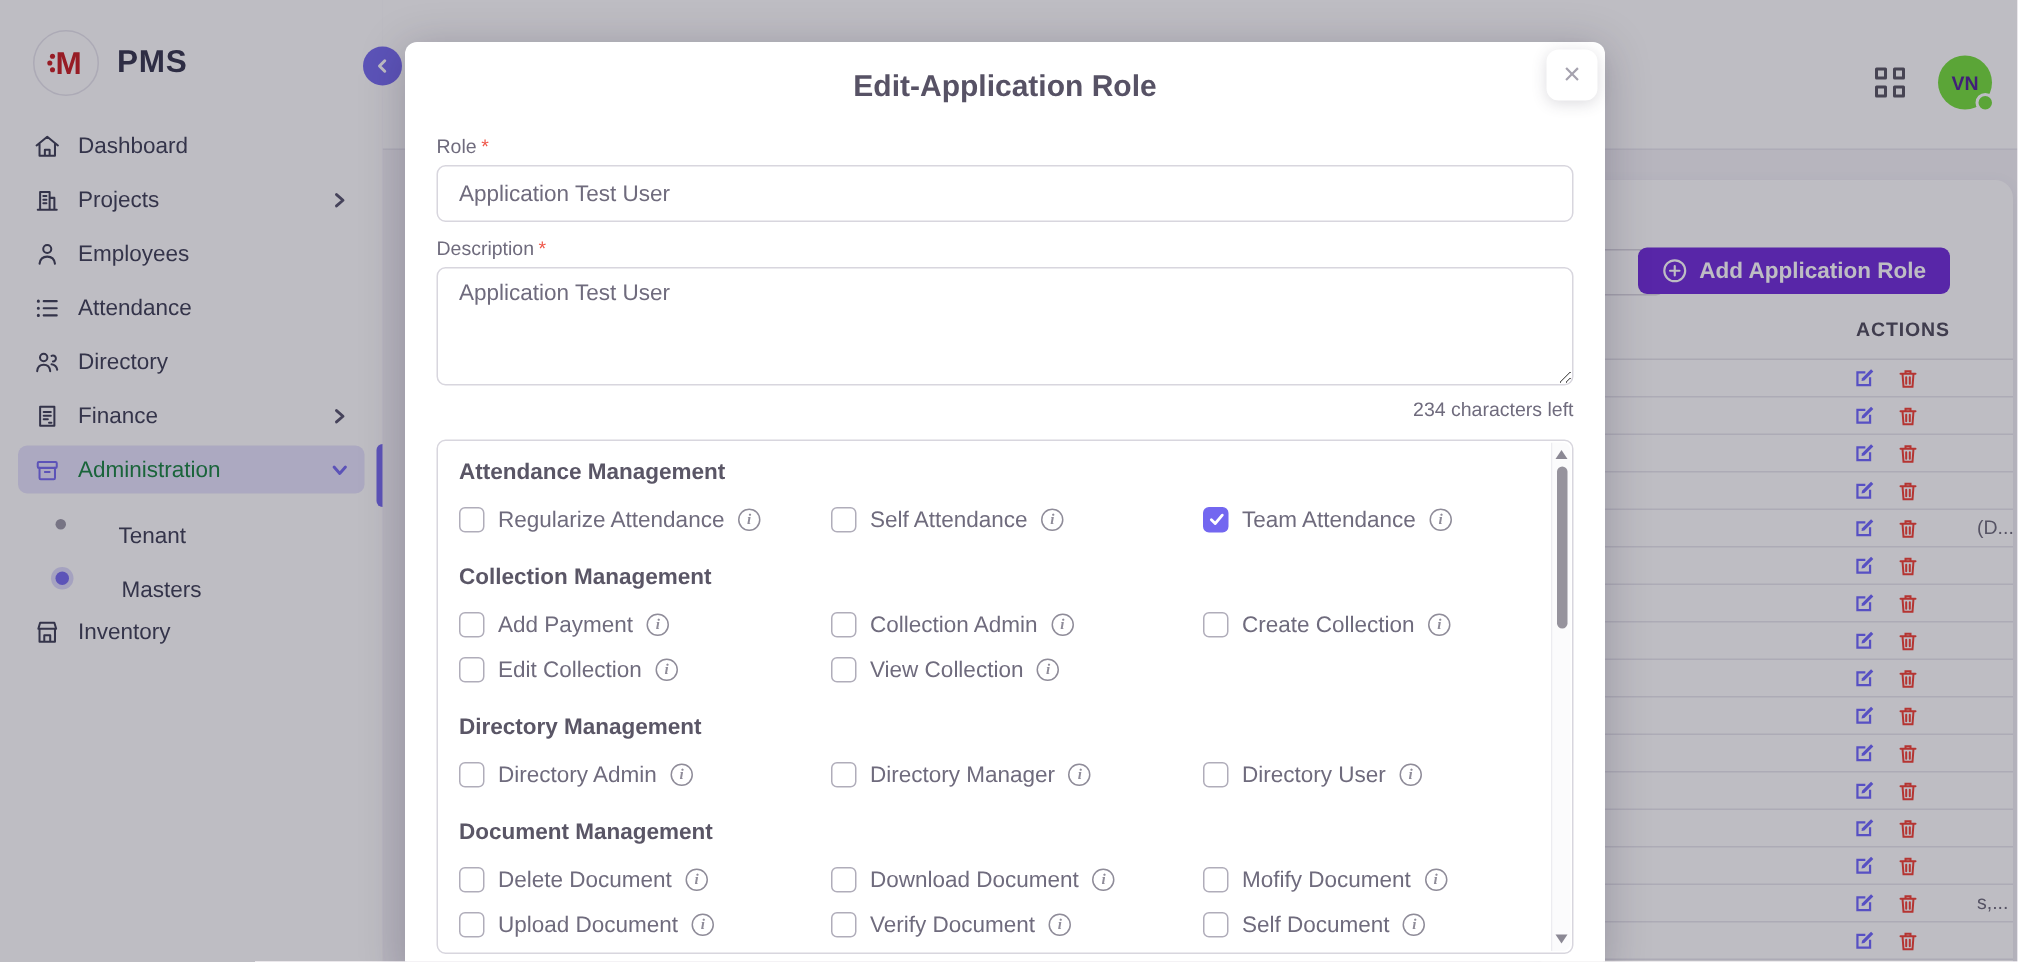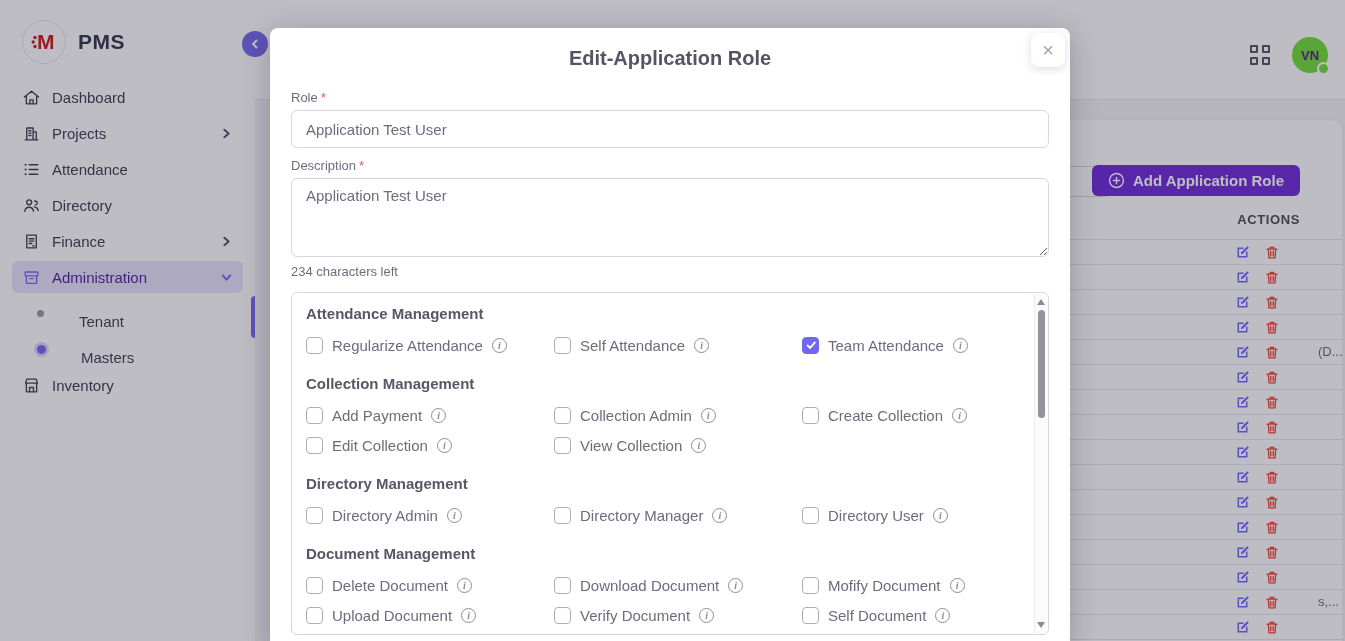--- a/index.html
+++ b/index.html
@@ -9,21 +9,21 @@
   
   .sidebar{position:absolute;left:0;top:0;width:255px;height:641px;background:#fff;z-index:1;}
   .logo-row{display:flex;align-items:center;gap:12px;padding:20px 0 6px 22px;}
   .logo-circle{width:44px;height:44px;border-radius:50%;border:1px solid #e6e4ec;
     display:flex;align-items:center;justify-content:center;background:#fff;}
   .app-name{font-size:21px;font-weight:700;color:#32324a;letter-spacing:.5px;}
   .nav{position:absolute;top:81px;left:12px;right:12px;display:flex;flex-direction:column;gap:4px;}
   .nav-item{display:flex;align-items:center;gap:11px;height:32px;padding:0 10px;border-radius:6px;
     color:#3a3b52;font-size:15px;cursor:pointer;}
   .nav-item .nicon{display:flex;align-items:center;color:#3a3b52;}
-  .nav-item.active{background:#e6e3fc;color:#4c1d95;}
+  .nav-item.active{background:#e6e3fc;color:#15803d;}
   .nav-item.active .nicon{color:#7367f0;}
   .nav-item.child{padding-left:25px;}
   .nav-item.child .label{margin-left:24px;margin-top:16px;}
   .bullet{width:7px;height:7px;border-radius:50%;background:#9a97a5;}
   .bullet.on{width:9px;height:9px;background:#7367f0;box-shadow:0 0 0 3px rgba(115,103,240,.25);}
   .chev{margin-left:auto;display:flex;align-items:center;color:#54516a;}
   .nav-item.active .chev{color:#7367f0;}
   .active-bar{position:absolute;right:0;top:296px;width:4px;height:42px;background:#7367f0;
     border-radius:4px 0 0 4px;}
 
@@ -68,21 +68,21 @@
   .modal-title{padding-top:19px;text-align:center;font-size:20px;font-weight:700;color:#575265;}
   .modal-body{padding:0 21px;}
   .field-label{margin-top:20px;font-size:13px;color:#6f6b7d;}
   .req{color:#ef574a;margin-left:3px;}
   .text-input{margin-top:5px;width:100%;height:38px;border:1px solid #d8d6de;border-radius:6px;
     padding:0 14px;font-size:15px;color:#6f6b7d;font-family:"Liberation Sans",sans-serif;background:#fff;}
   .field-label.desc{margin-top:10px;}
   .text-area{margin-top:5px;width:100%;height:79px;border:1px solid #d8d6de;border-radius:6px;
     padding:8px 14px;font-size:15px;color:#6f6b7d;font-family:"Liberation Sans",sans-serif;
     resize:both;background:#fff;}
-  .chars-left{margin-top:3px;font-size:13px;color:#6f6b7d;}
+  .chars-left{margin-top:3px;text-align:right;font-size:13px;color:#6f6b7d;}
 
   .perm-box{position:relative;margin-top:13px;height:343px;border:1px solid #d8d6de;border-radius:6px;
     overflow:hidden;}
   .perm-content{padding:12px 26px 0 14px;}
   .perm-title{font-size:15px;font-weight:700;color:#5a5666;margin:0 0 13px 0;}
   .perm-grid{display:grid;grid-template-columns:248px 248px 1fr;grid-row-gap:10px;margin-bottom:20px;}
   .perm-item{display:flex;align-items:center;gap:9px;height:20px;font-size:15px;color:#6f6b7d;}
   .cbox{width:17px;height:17px;border:1.5px solid #b0adba;border-radius:4px;background:#fff;
     display:inline-flex;align-items:center;justify-content:center;cursor:pointer;flex:none;}
   .cbox.checked{background:#7367f0;border-color:#7367f0;}
@@ -133,20 +133,29 @@
         <span class="label">Projects</span>
         <span class="chev">
           <svg width="13" height="13" viewBox="0 0 12 12">
             <path d="M4 2.5 8 6l-4 3.5" fill="none" stroke="currentColor" stroke-width="1.8" stroke-linecap="round" stroke-linejoin="round"></path>
           </svg>
         </span>
       </div>
       <div class="nav-item">
         <span class="nicon">
           <svg width="19" height="19" viewBox="0 0 24 24" fill="none" stroke="currentColor" stroke-width="1.7" stroke-linecap="round" stroke-linejoin="round">
+            <circle cx="12" cy="7.6" r="3.4"></circle>
+            <path d="M5.5 20c.5-4 3-6 6.5-6s6 2 6.5 6"></path>
+          </svg>
+        </span>
+        <span class="label">Employees</span>
+      </div>
+      <div class="nav-item">
+        <span class="nicon">
+          <svg width="19" height="19" viewBox="0 0 24 24" fill="none" stroke="currentColor" stroke-width="1.7" stroke-linecap="round" stroke-linejoin="round">
             <path d="M9 6h11M9 12h11M9 18h11"></path>
             <path d="M4.5 6h.01M4.5 12h.01M4.5 18h.01" stroke-width="2.6"></path>
           </svg>
         </span>
         <span class="label">Attendance</span>
       </div>
       <div class="nav-item">
         <span class="nicon">
           <svg width="19" height="19" viewBox="0 0 24 24" fill="none" stroke="currentColor" stroke-width="1.7" stroke-linecap="round" stroke-linejoin="round">
             <circle cx="9" cy="8" r="3.1"></circle>

